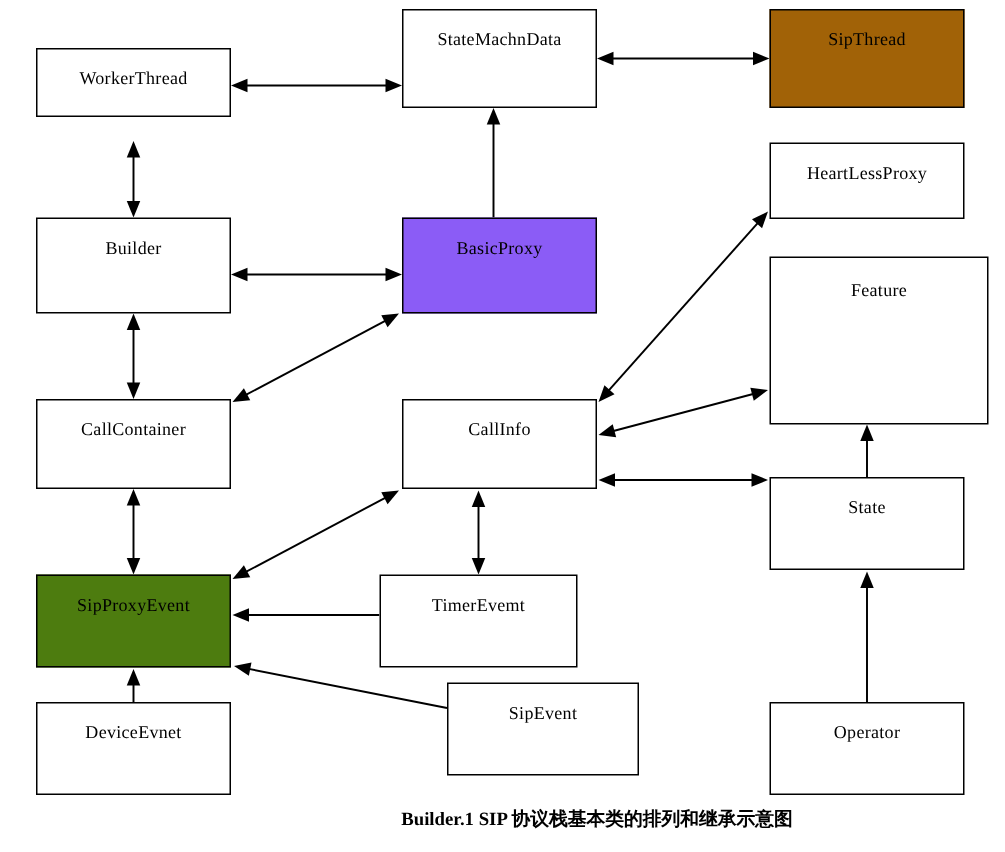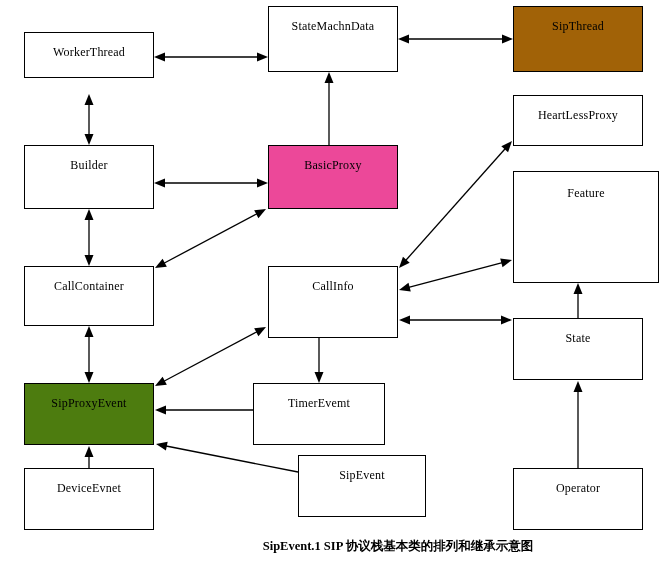--- a/index.html
+++ b/index.html
@@ -156,33 +156,33 @@
       </div>
       <div class="node" style="left: 268px; top: 6px; width: 130px; height: 66px; border-color: rgb(0, 0, 0); background: rgb(255, 255, 255);">
         <span class="label">StateMachnData</span>
       </div>
       <div class="node" style="left: 513px; top: 6px; width: 130px; height: 66px; border-color: rgb(0, 0, 0); background: #a16207;">
         <span class="label">SipThread</span>
       </div>
       <div class="node" style="left: 24px; top: 145px; width: 130px; height: 64px; border-color: rgb(0, 0, 0); background: rgb(255, 255, 255);">
         <span class="label">Builder</span>
       </div>
-      <div class="node" style="left: 268px; top: 145px; width: 130px; height: 64px; border-color: rgb(0, 0, 0); background: #ec4899;">
+      <div class="node" style="left: 268px; top: 145px; width: 130px; height: 64px; border-color: rgb(0, 0, 0); background: #8b5cf6;">
         <span class="label">BasicProxy</span>
       </div>
       <div class="node" style="left: 513px; top: 95px; width: 130px; height: 51px; border-color: rgb(0, 0, 0); background: rgb(255, 255, 255);">
         <span class="label">HeartLessProxy</span>
       </div>
       <div class="node tall" style="left: 513px; top: 171px; width: 146px; height: 112px; border-color: rgb(0, 0, 0); background: rgb(255, 255, 255);">
         <span class="label">Feature</span>
       </div>
       <div class="node" style="left: 24px; top: 266px; width: 130px; height: 60px; border-color: rgb(0, 0, 0); background: rgb(255, 255, 255); padding-left: 29px;">
         <span class="label">CallContainer</span>
       </div>
-      <div class="node" style="left: 268px; top: 266px; width: 130px; height: 72px; border-color: rgb(0, 0, 0); background: rgb(255, 255, 255);">
+      <div class="node" style="left: 268px; top: 266px; width: 130px; height: 60px; border-color: rgb(0, 0, 0); background: rgb(255, 255, 255);">
         <span class="label">CallInfo</span>
       </div>
       <div class="node" style="left: 513px; top: 318px; width: 130px; height: 62px; border-color: rgb(0, 0, 0); background: rgb(255, 255, 255);">
         <span class="label">State</span>
       </div>
       <div class="node" style="left: 24px; top: 383px; width: 130px; height: 62px; border-color: rgb(0, 0, 0); background: #4d7c0f;">
         <span class="label">SipProxyEvent</span>
       </div>
       <div class="node" style="left: 253px; top: 383px; width: 132px; height: 62px; border-color: rgb(0, 0, 0); background: rgb(255, 255, 255);">
         <span class="label">TimerEvemt</span>
@@ -191,14 +191,14 @@
         <span class="label">DeviceEvnet</span>
       </div>
       <div class="node" style="left: 298px; top: 455px; width: 128px; height: 62px; border-color: rgb(0, 0, 0); background: rgb(255, 255, 255);">
         <span class="label">SipEvent</span>
       </div>
       <div class="node" style="left: 513px; top: 468px; width: 130px; height: 62px; border-color: rgb(0, 0, 0); background: rgb(255, 255, 255);">
         <span class="label">Operator</span>
       </div>
     </div>
 
-  <div id="caption">SipEvent.1 SIP 协议栈基本类的排列和继承示意图</div>
+  <div id="caption">Builder.1 SIP 协议栈基本类的排列和继承示意图</div>
 </div>
 
 </body></html>

